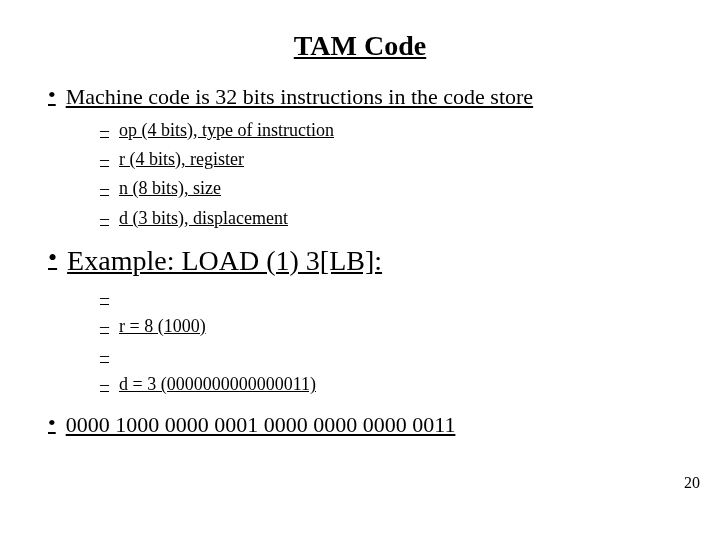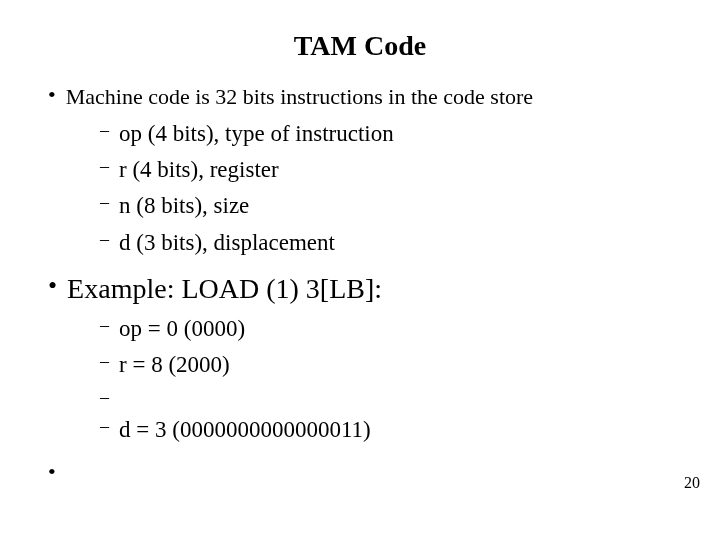--- a/index.html
+++ b/index.html
@@ -16,20 +16,21 @@
       color: #000000;
       overflow: hidden;
       position: relative;
     }
 
     .page {
       width: 720px;
       height: 504px;
       padding: 20px 48px 20px 48px;
       position: relative;
+      text-decoration: underline;
     }
 
     .title {
       text-align: center;
       font-size: 28px;
       font-weight: bold;
       margin-bottom: 22px;
       margin-top: 10px;
     }
 
@@ -71,21 +72,21 @@
     }
 
     .sub-dash {
       font-size: 18px;
       margin-right: 10px;
       flex-shrink: 0;
       line-height: 1.4;
     }
 
     .sub-text {
-      font-size: 23px;
+      font-size: 18px;
       line-height: 1.4;
       text-align: center;
     }
 
     .bottom-bullet {
       margin-top: 10px;
     }
 
     .bottom-text {
       font-size: 22px;
@@ -130,34 +131,34 @@
   </div>
 
   <div class="bullet-section">
     <div class="bullet-item">
       <span class="bullet-dot" style="font-size:26px;">•</span>
       <span class="bullet-text-large">Example: LOAD (1) 3[LB]:</span>
     </div>
     <div class="sub-list">
       <div class="sub-item">
         <span class="sub-dash">–</span>
-        <span class="sub-text">op = 0 (0000)</span>
       </div>
       <div class="sub-item">
         <span class="sub-dash">–</span>
-        <span class="sub-text">r = 8 (2000)</span>
+        <span class="sub-text">r = 8 (1000)</span>
       </div>
       <div class="sub-item">
         <span class="sub-dash">–</span>
       </div>
       <div class="sub-item">
         <span class="sub-dash">–</span>
         <span class="sub-text">d = 3 (0000000000000011)</span>
       </div>
     </div>
   </div>
 
   <div class="bullet-item bottom-bullet">
     <span class="bullet-dot">•</span>
+    <span class="bottom-text">0000 1000 0000 0001 0000 0000 0000 0011</span>
   </div>
 
   <div class="page-number">20</div>
 </div>
 
 </body></html>

